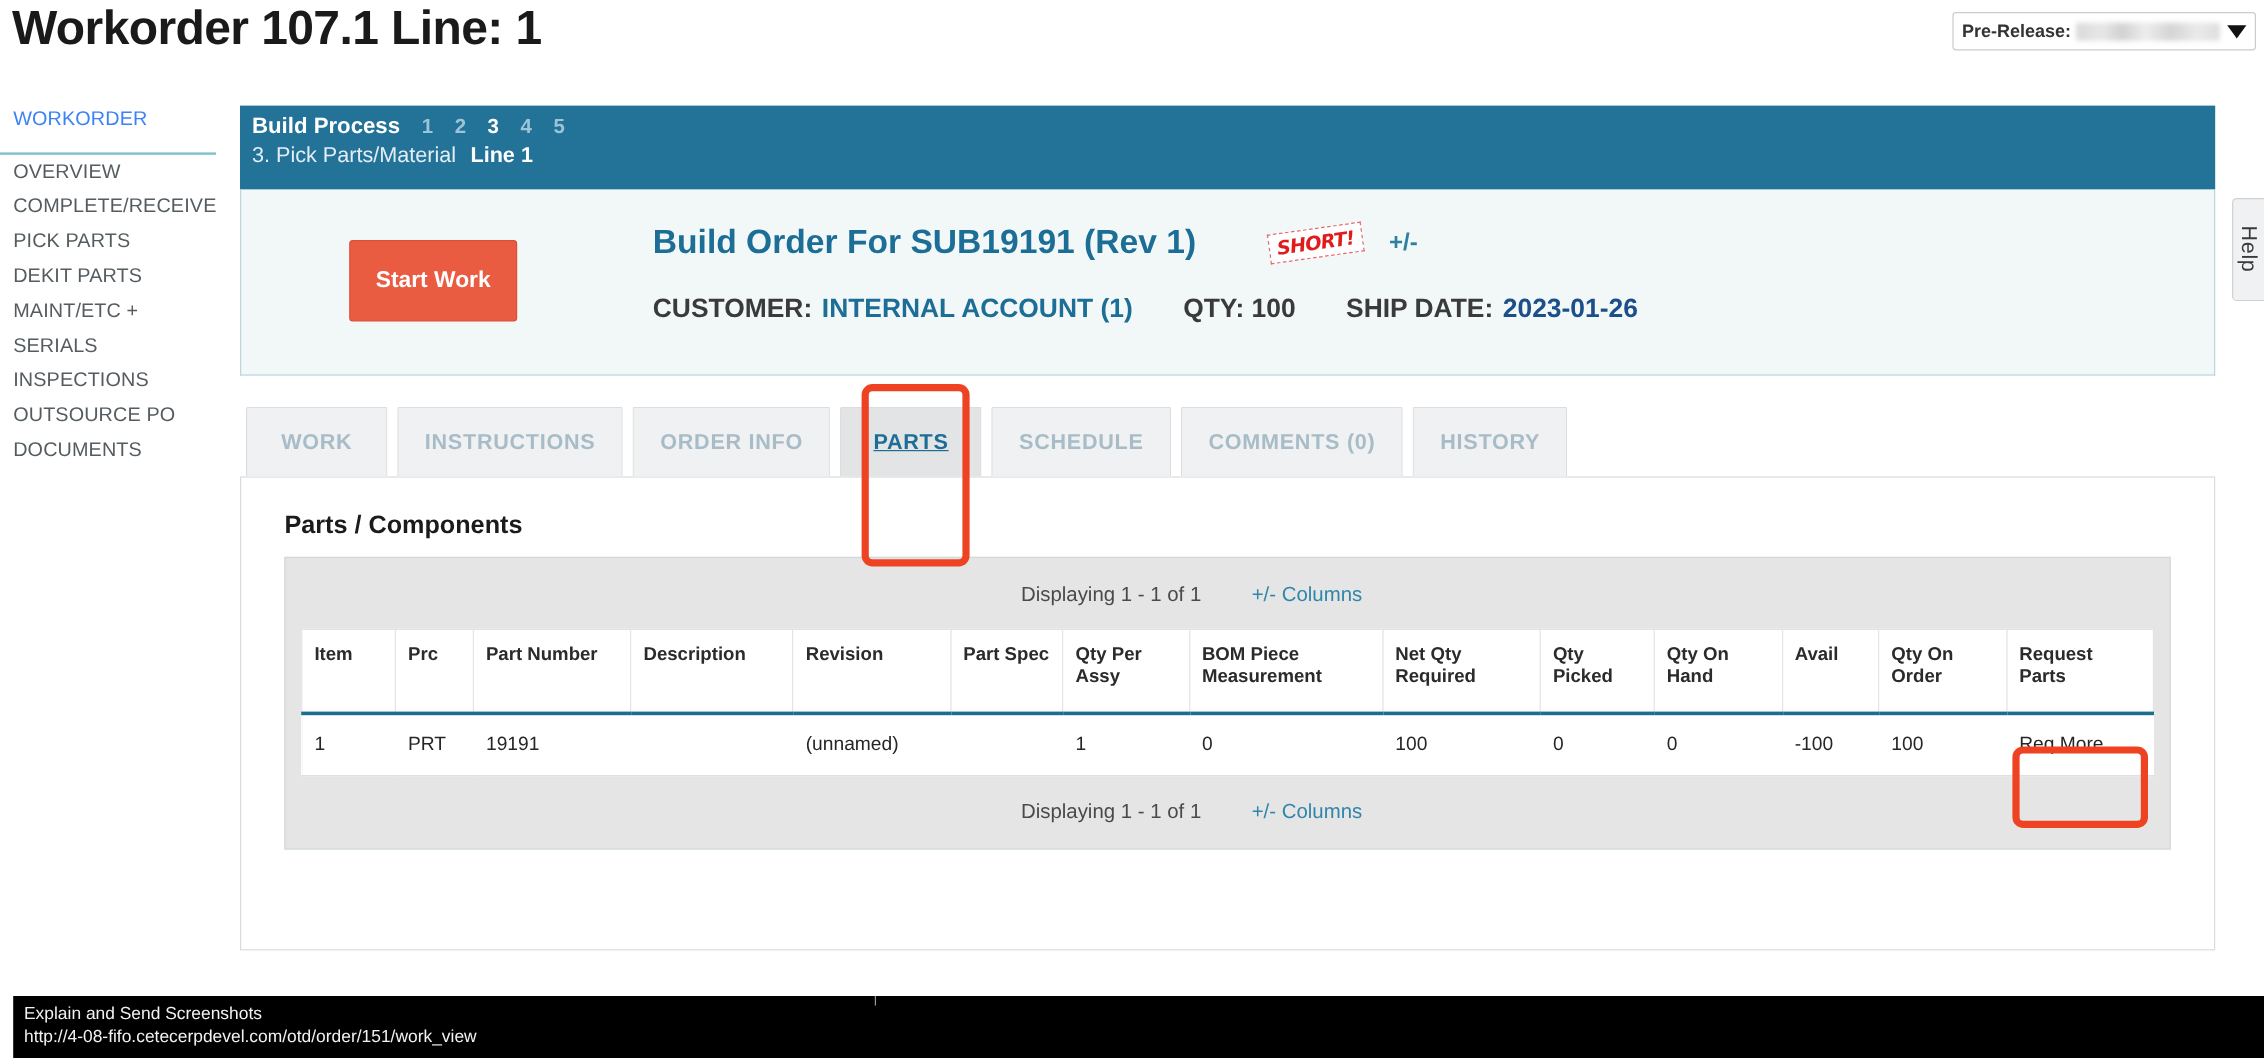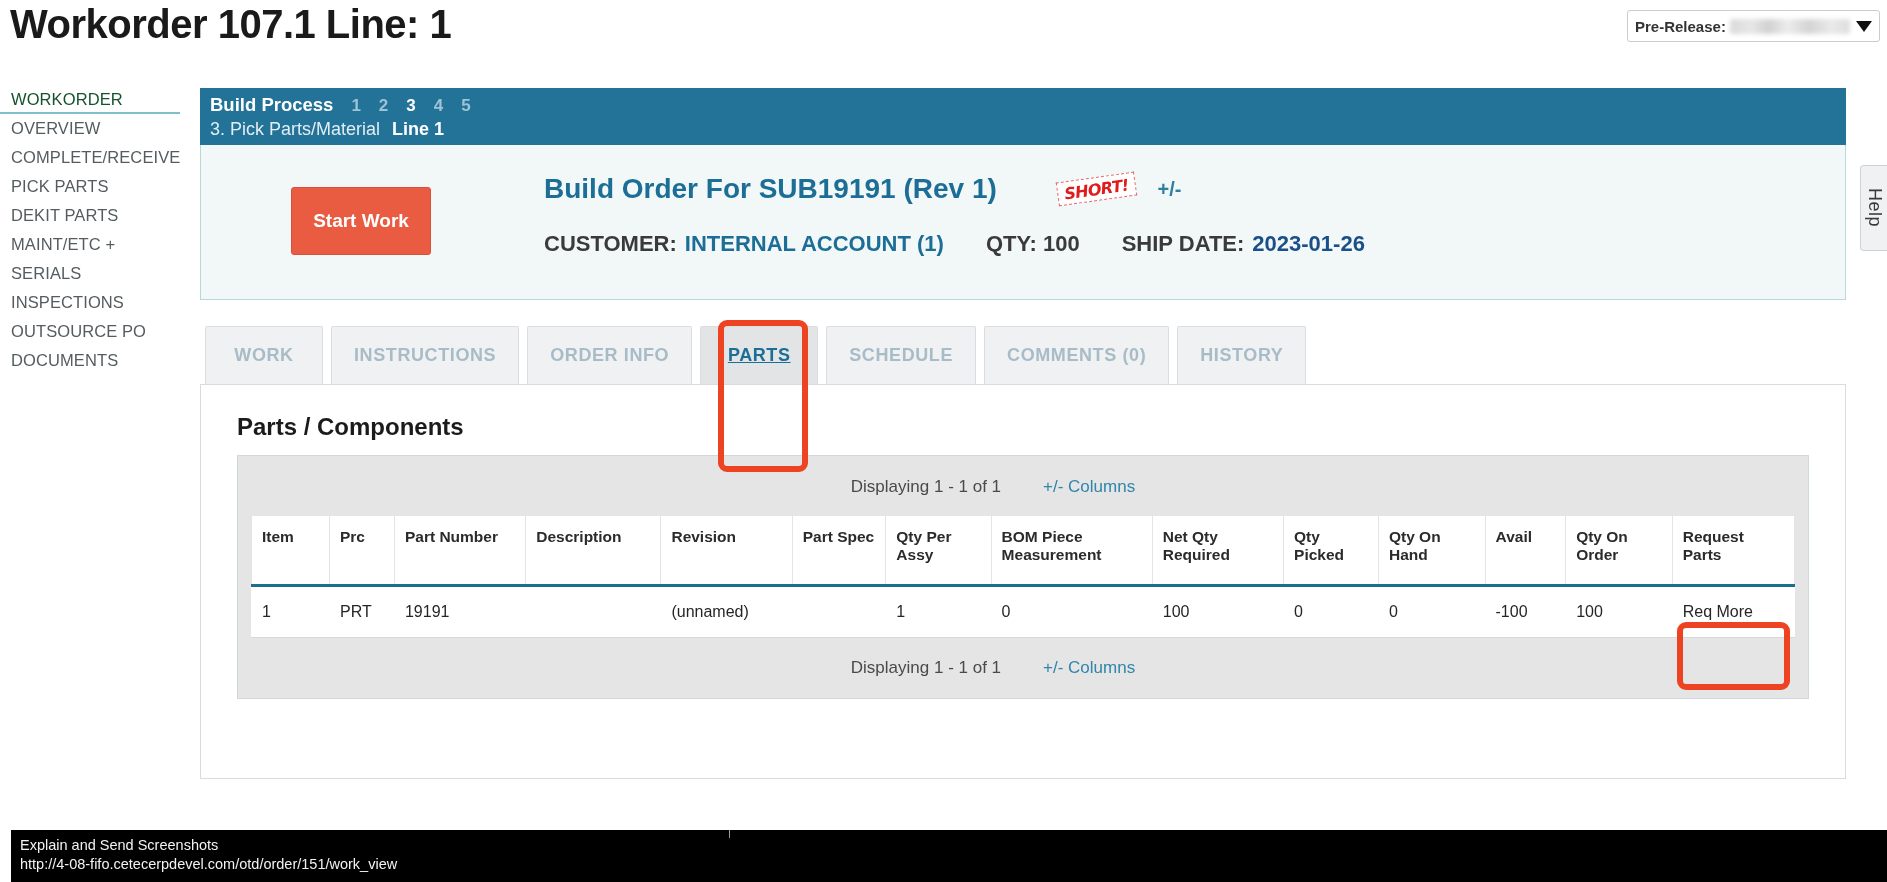--- a/index.html
+++ b/index.html
@@ -75,40 +75,40 @@
     display: block;
     font-size: 16.5px;
     color: #555c60;
     padding: 0 0 0 11px;
     line-height: 29px;
     white-space: nowrap;
     letter-spacing: .1px;
     text-decoration: none;
   }
   .sb-item.first {
-    color: #14532d;
+    color: #3b82f6;
     border-bottom: 2px solid #7fc0cc;
     width: 180px;
-    padding-bottom: 0;
+    padding-bottom: 15px;
     line-height: 26px;
   }
 
   
   .main {
     position: absolute;
     left: 200px; top: 88px;
     width: 1646px;
   }
 
   
   .bp-bar {
     background: #237298;
     color: #ffffff;
     padding: 6px 10px 8px 10px;
-    height: 57px;
+    height: 70px;
   }
   .bp-row1 { display: flex; align-items: baseline; }
   .bp-title {
     font-size: 18.5px; font-weight: bold; color: #ffffff;
     margin-right: 18px;
   }
   .bp-step {
     font-size: 17px;
     color: #9cc4d6;
     margin-right: 18px;
@@ -220,21 +220,21 @@
 
   
   .content-panel {
     border: 1px solid #d9dcdd;
     border-top: 1px solid #d9dcdd;
     background: #ffffff;
     height: 395px;
     padding: 28px 36px 0 36px;
   }
   .section-title {
-    font-size: 24px;
+    font-size: 21px;
     font-weight: bold;
     color: #1b1b1b;
     margin-bottom: 14px;
   }
   .table-wrap {
     border: 1px solid #cfd9dd;
     background: #e5e5e5;
     padding: 0 13px 16px 13px;
   }
   .display-row {

